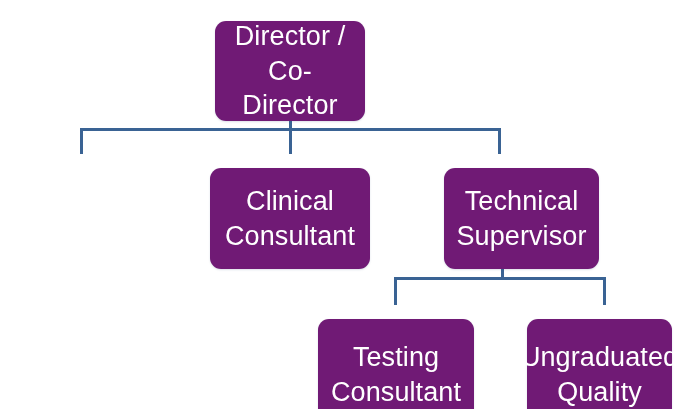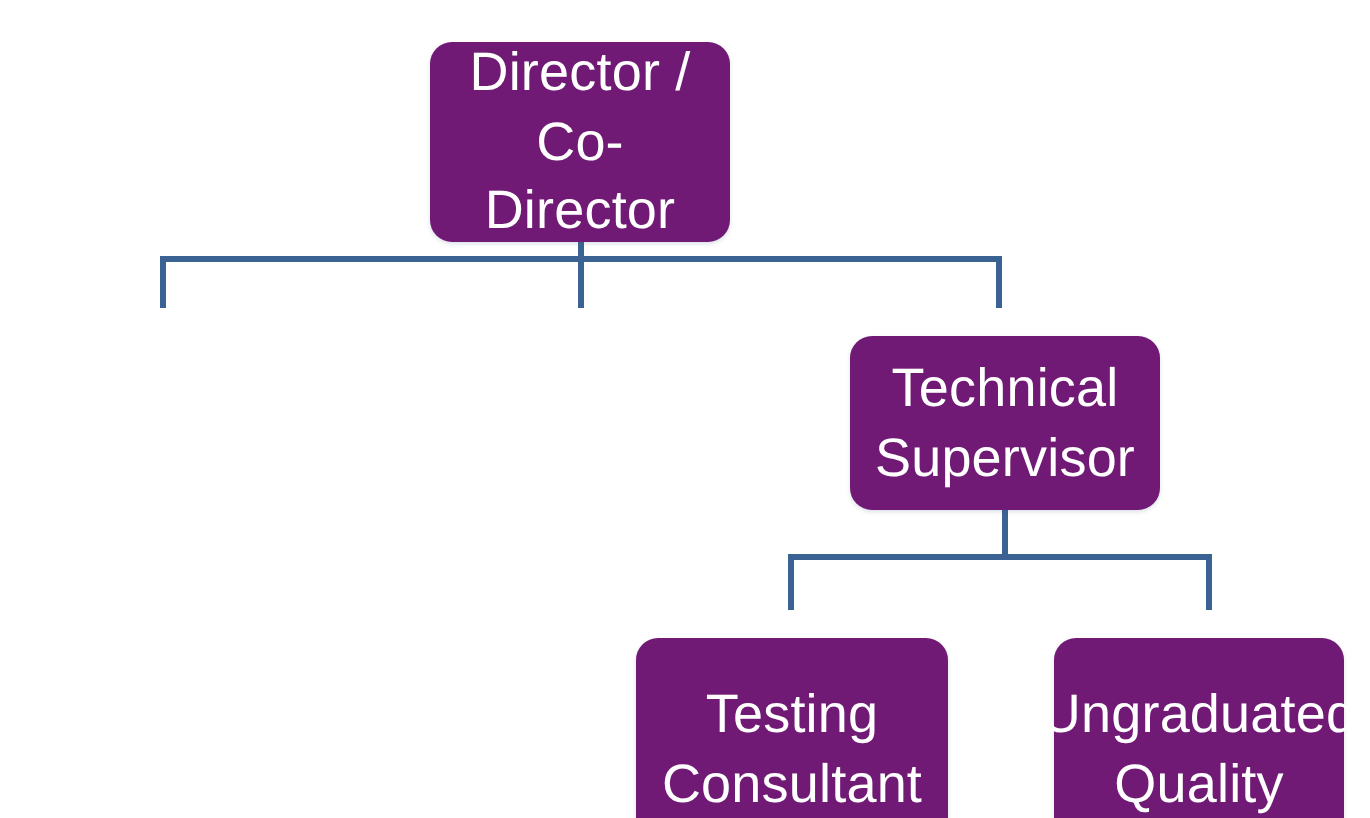--- a/index.html
+++ b/index.html
@@ -71,22 +71,26 @@
   <div class="connector conn-v" style="left:394px; top:277px; height:28px;"></div>
 
   <div class="connector conn-v" style="left:603px; top:277px; height:28px;"></div>
 
   <div class="node-box" style="left:215px; top:5px; width:150px; height:100px;">
     <span class="node-label">Director /
 Co-Director</span>
   </div>
 
 
+  <div class="node-box" style="left:210px; top:152px; width:160px; height:101px;">
+    <span class="node-label">Clinical
+Consultant</span>
+  </div>
 
-  <div class="node-box" style="left:425px; top:152px; width:155px; height:87px;">
+  <div class="node-box" style="left:444px; top:152px; width:155px; height:101px;">
     <span class="node-label">Technical
 Supervisor</span>
   </div>
 
   <div class="node-box" style="left:318px; top:303px; width:156px; height:112px;">
     <span class="node-label">Testing
 Consultant</span>
   </div>
 
   <div class="node-box" style="left:527px; top:303px; width:145px; height:112px;">

